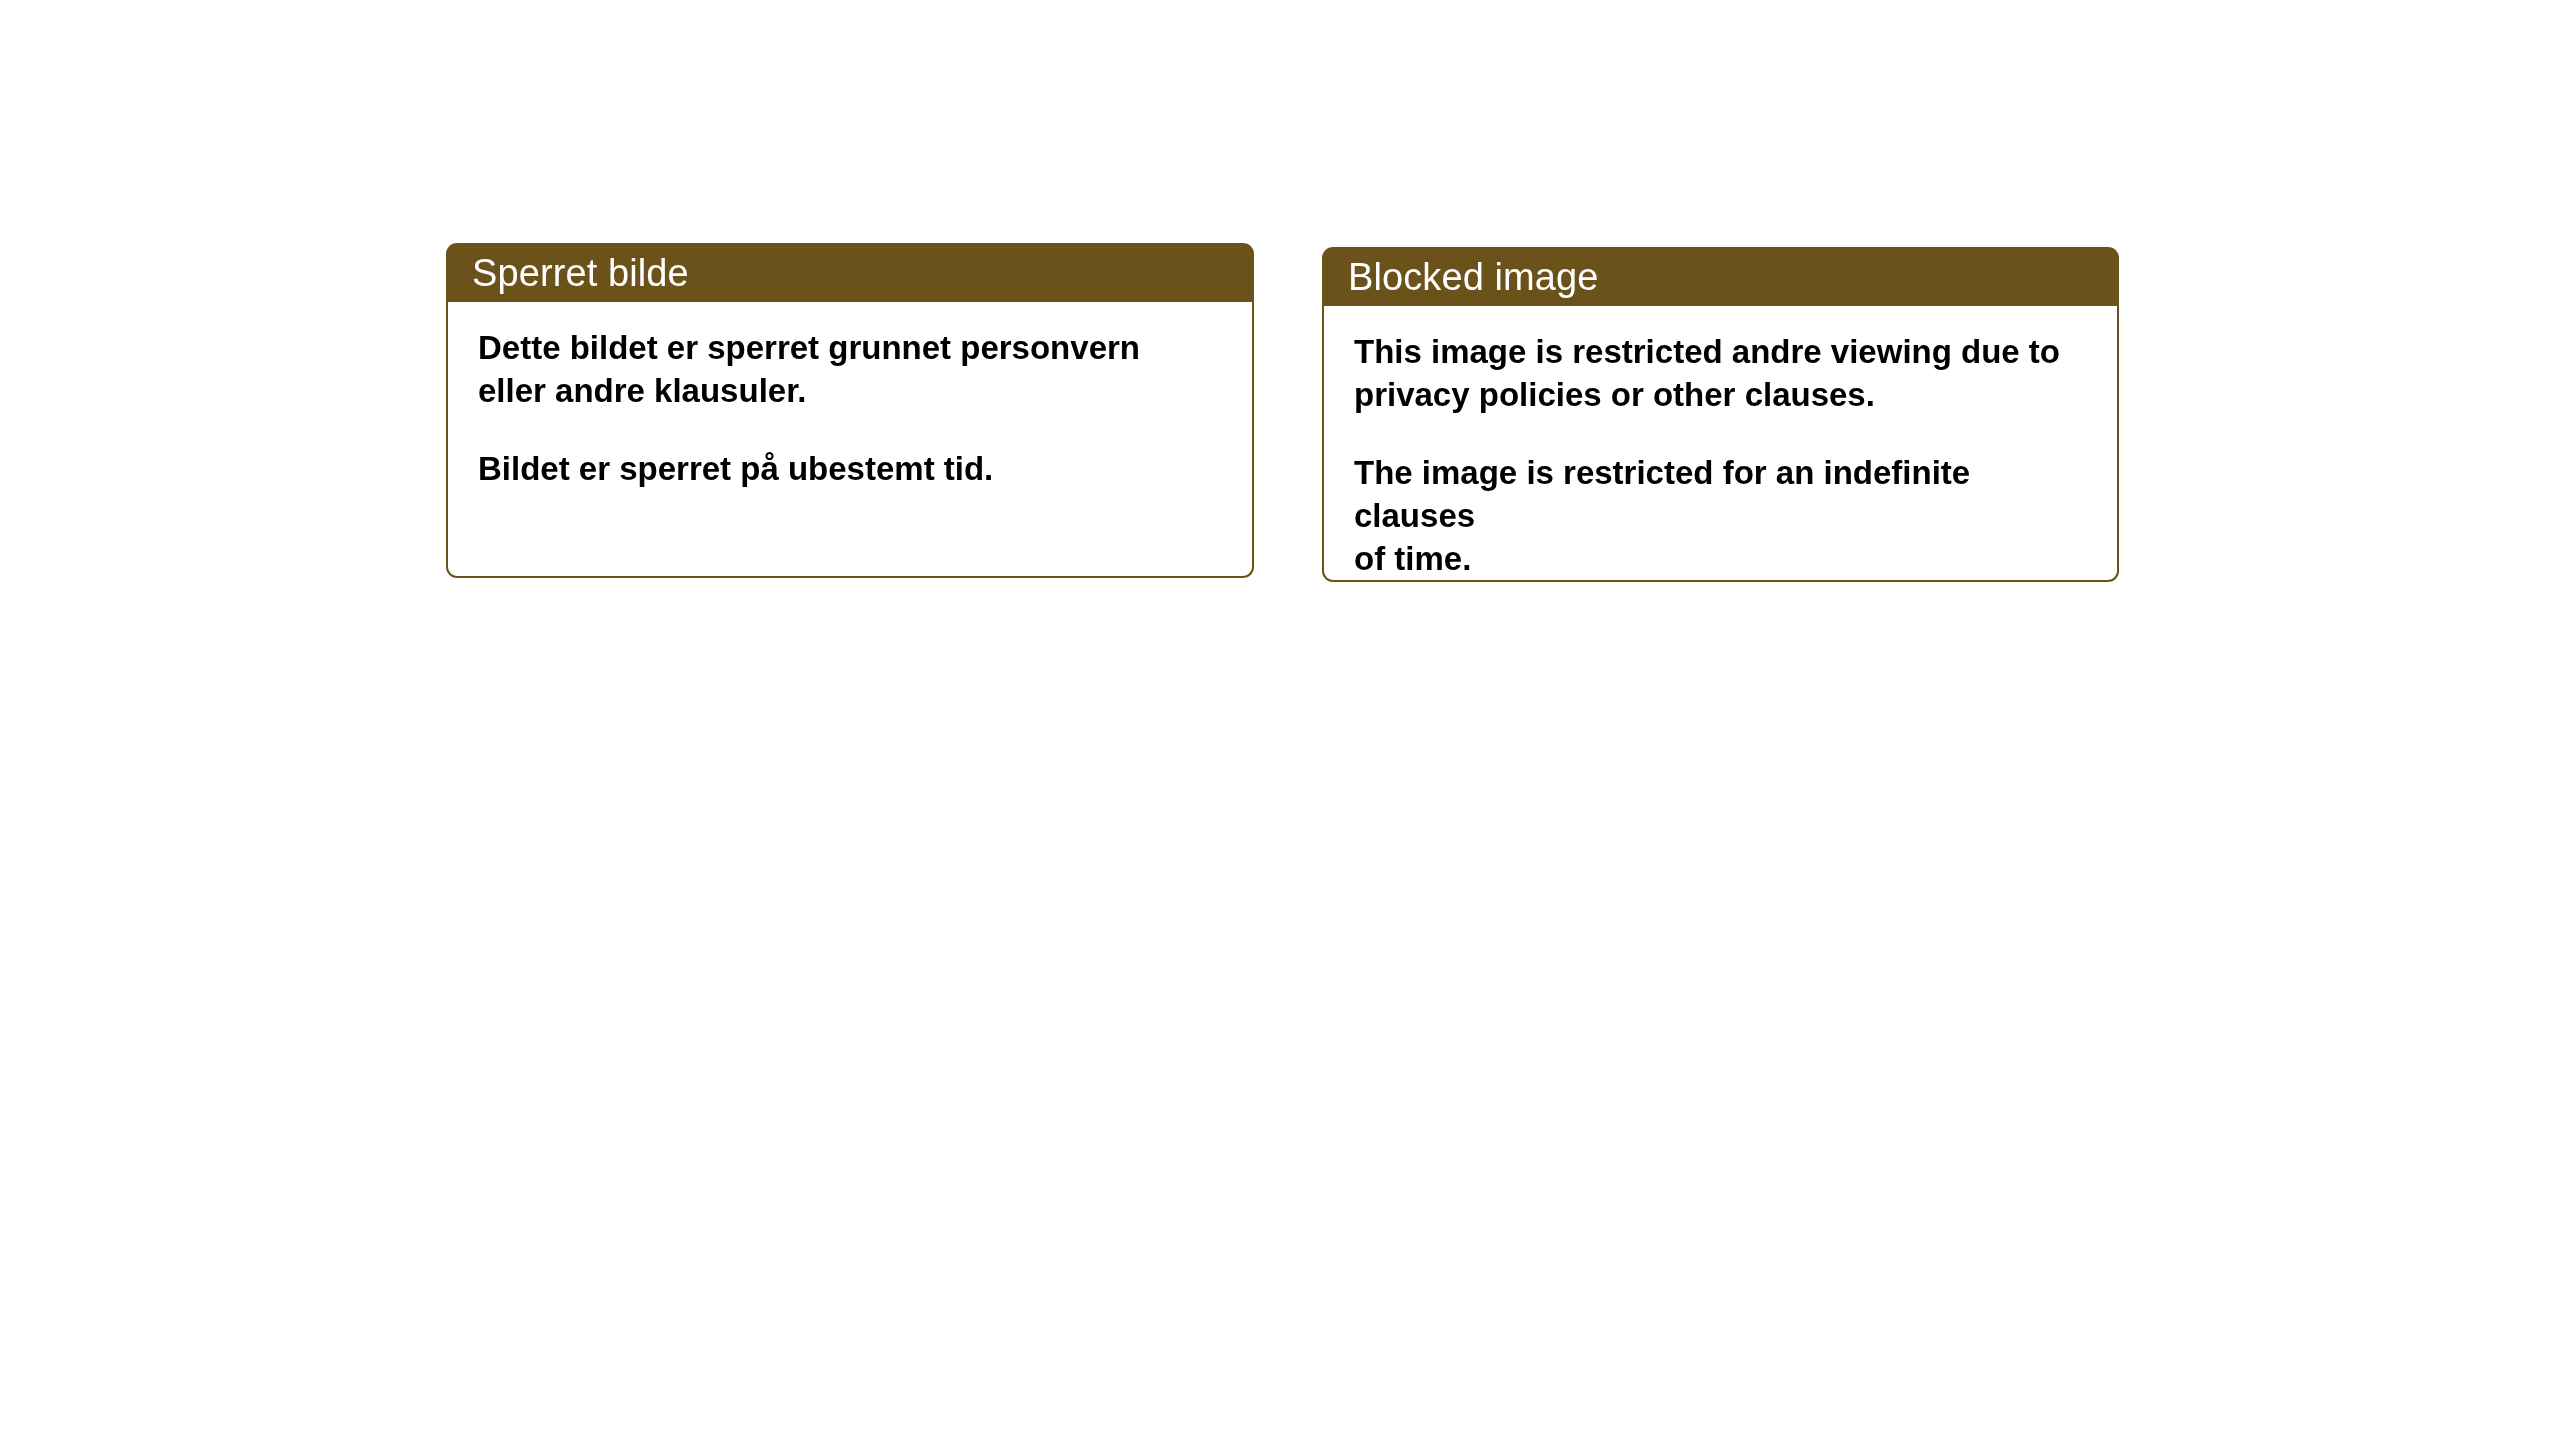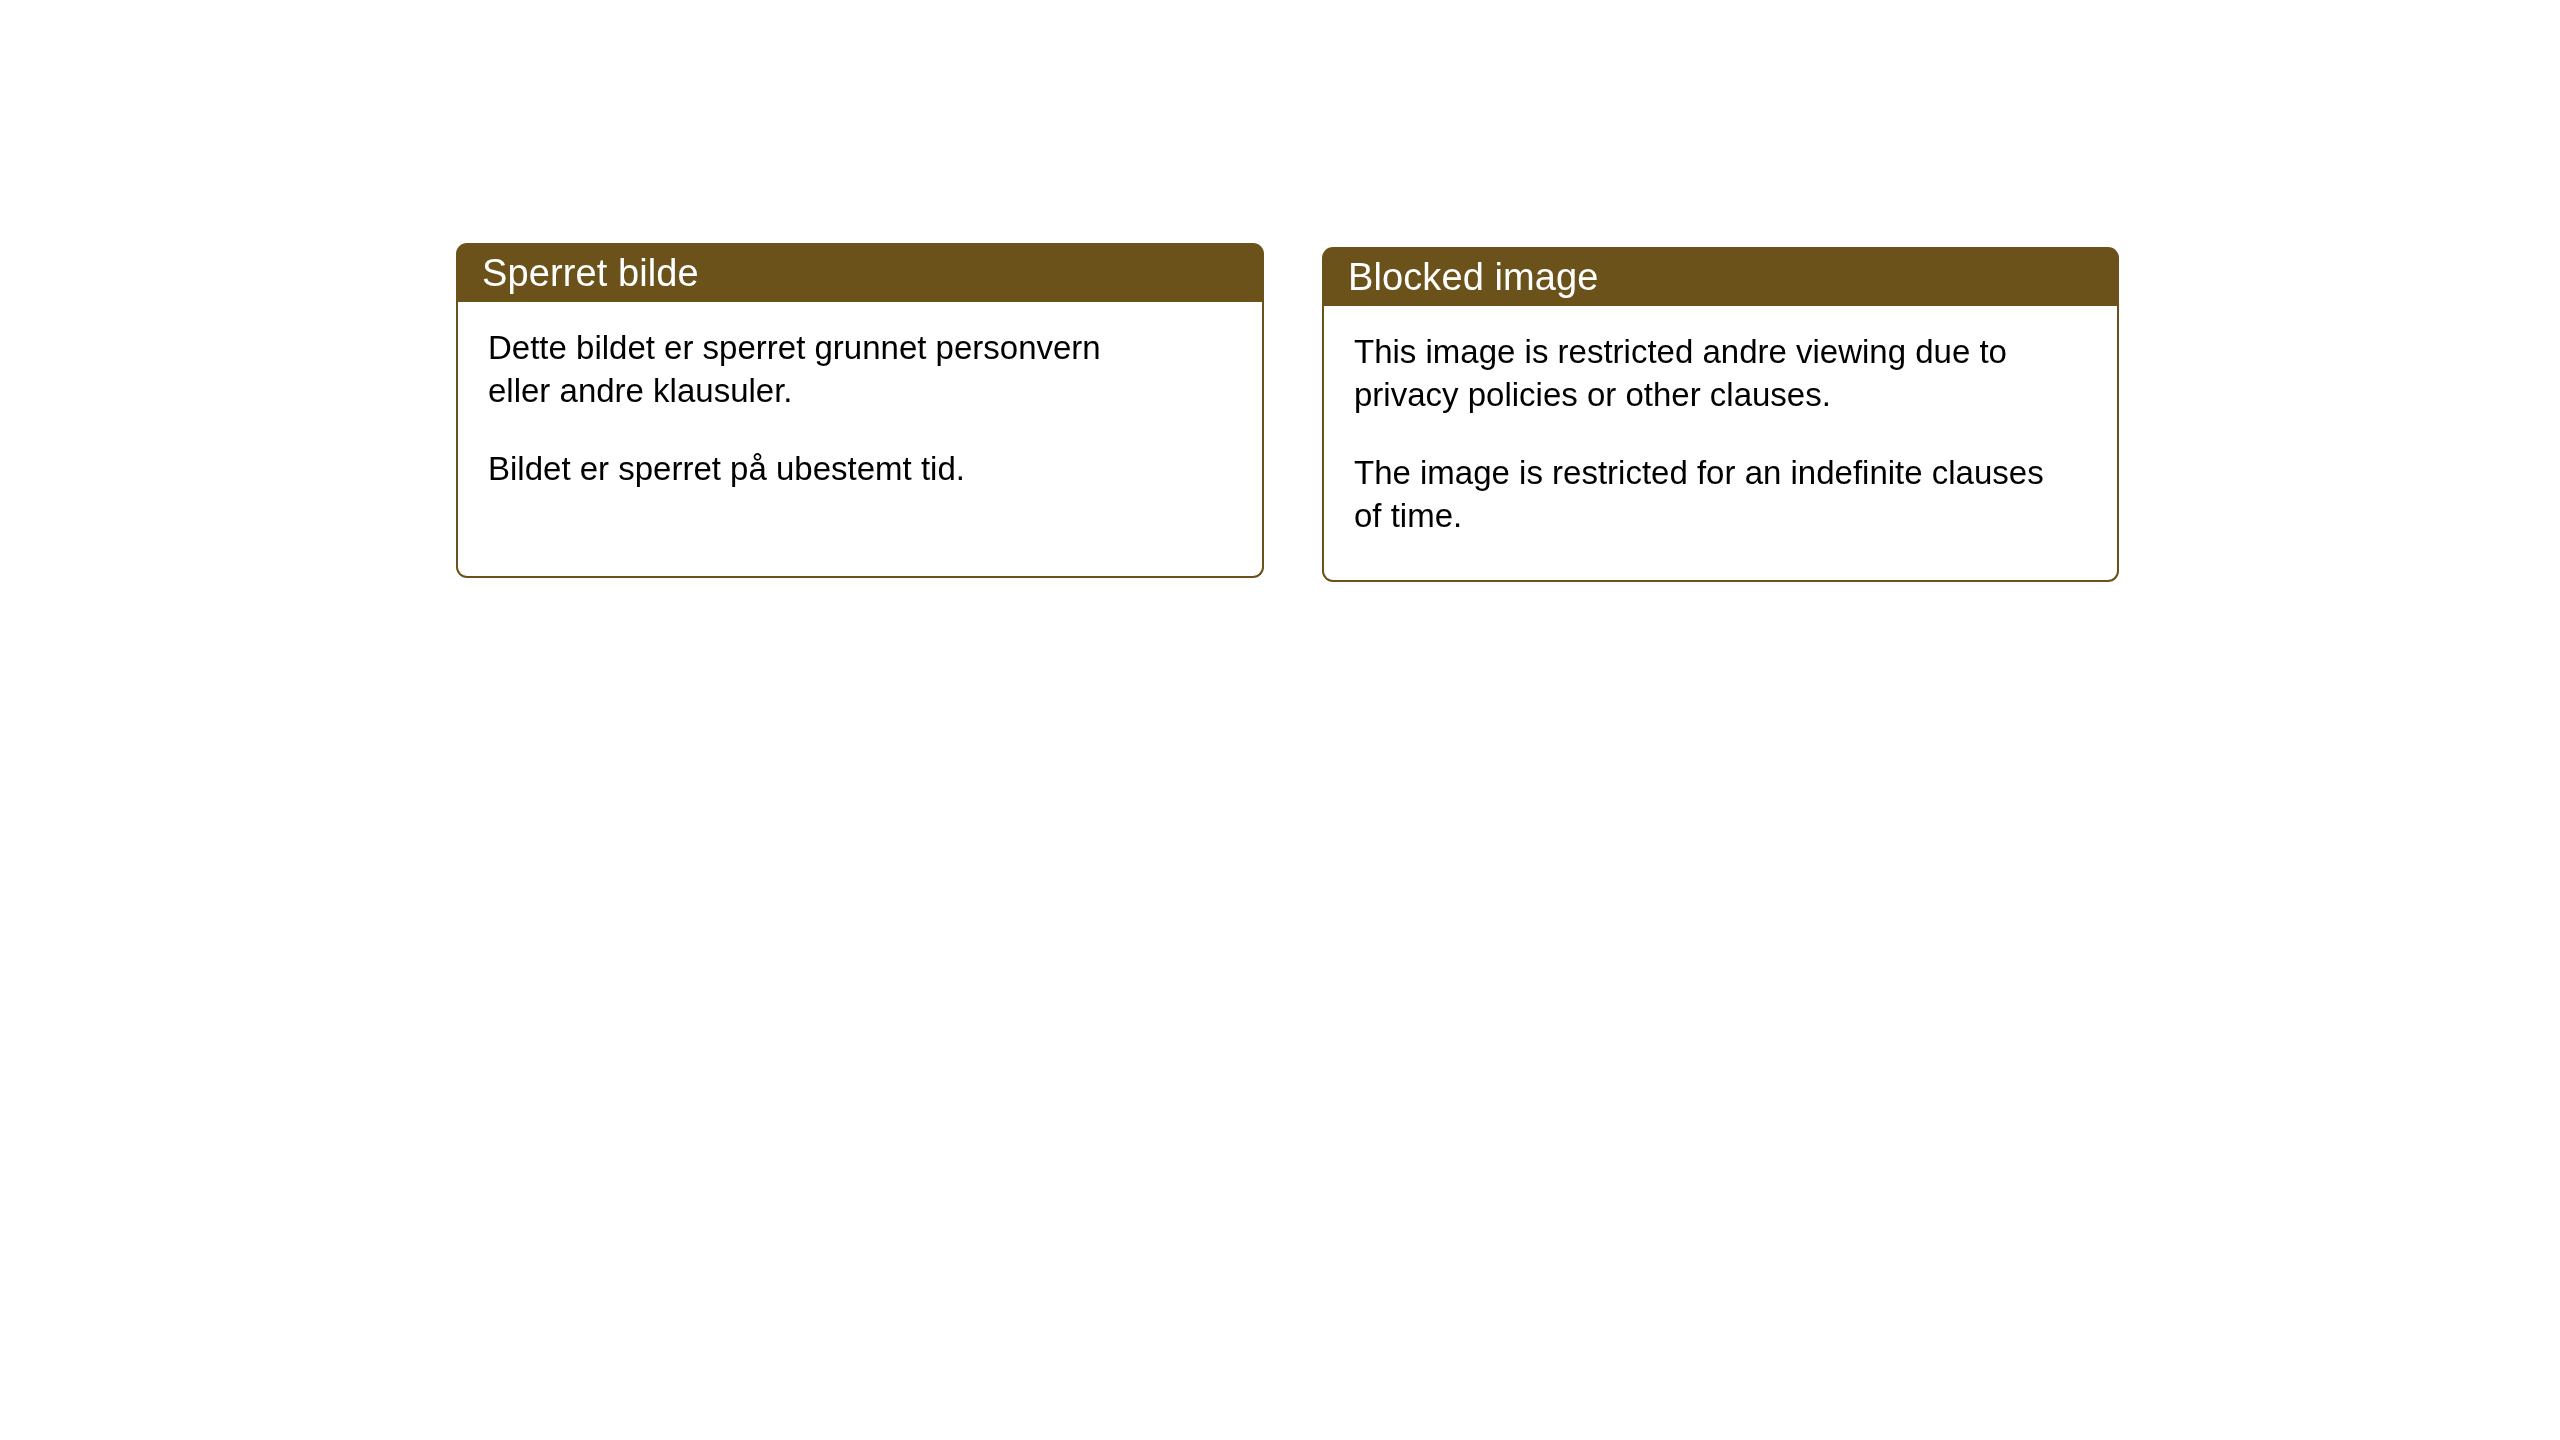--- a/index.html
+++ b/index.html
@@ -55,32 +55,32 @@
     border-bottom: 2px solid #6b521b;
     border-bottom-left-radius: 11px;
     border-bottom-right-radius: 11px;
     padding: 24px 22px 20px 30px;
   }
 
   .card-paragraph {
     color: #000000;
     font-size: 33px;
     line-height: 43px;
-    font-weight: 400;
+    font-weight: 700;
     margin: 0;
     white-space: pre-wrap;
   }
 
   .card-paragraph + .card-paragraph {
     margin-top: 35px;
   }
 
   
   #card-blocked-no {
-    left: 456px;
+    left: 446px;
     top: 243px;
     width: 808px;
   }
   #card-blocked-no .card-body {
     height: 276px;
   }
 
   
   #card-blocked-en {
     left: 1322px;

